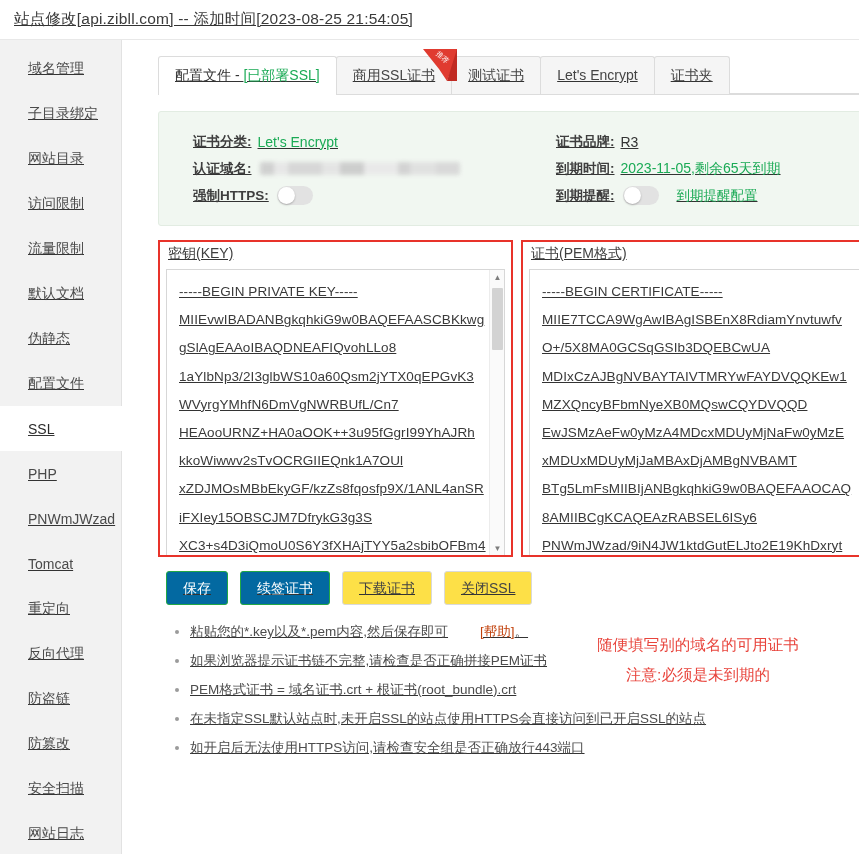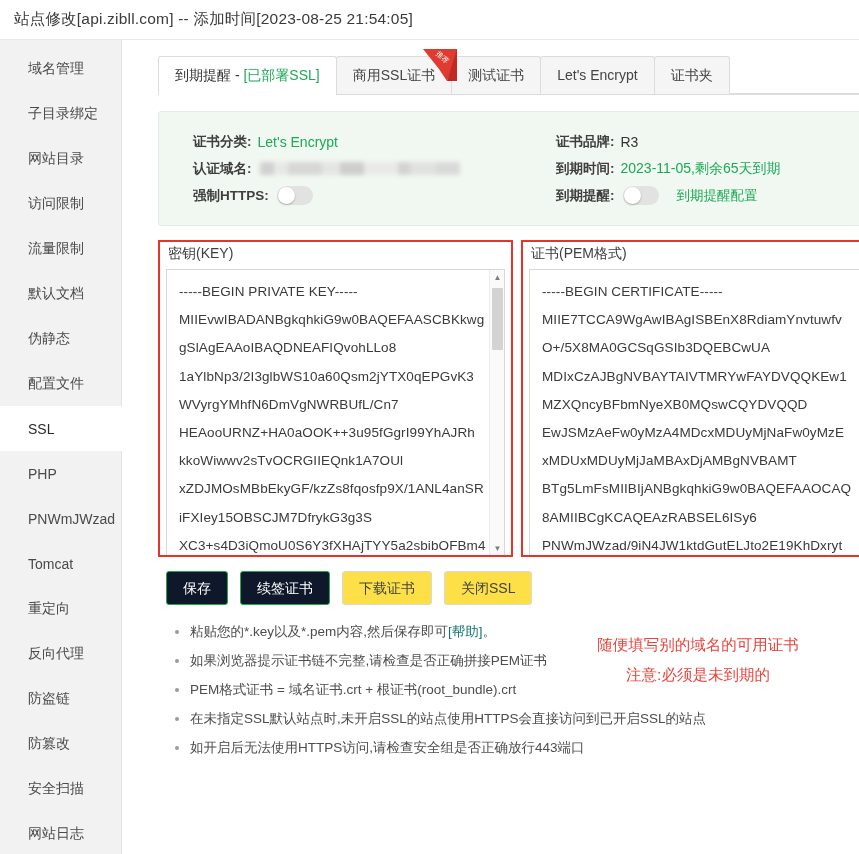--- a/index.html
+++ b/index.html
@@ -4,21 +4,21 @@
 <style>
   * { box-sizing: border-box; }
   html, body {
     margin: 0; padding: 0;
     width: 859px; height: 854px;
     overflow: hidden;
     background: #ffffff;
     font-family: "Liberation Sans", "DejaVu Sans", sans-serif;
     color: #333;
   }
-  #app { position: relative; width: 859px; height: 854px; }
+  #app { position: relative; width: 859px; height: 854px; text-decoration: underline; }
 
   
   .titlebar {
     height: 40px;
     border-bottom: 1px solid #e8e8e8;
     display: flex; align-items: center;
     padding-left: 14px;
     background: #fff;
   }
   .titlebar .ttl {
@@ -188,33 +188,33 @@
   
   .btnrow { display: flex; gap: 12px; margin: 14px 0 0 20px; }
   .btn {
     font-size: 14px;
     padding: 7px 16px;
     border-radius: 3px;
     cursor: pointer;
     line-height: 18px;
     white-space: nowrap;
   }
-  .btn.primary { background: #0f172a; color: #fff; border: 1px solid #23a845; }
+  .btn.primary { background: #0369a1; color: #fff; border: 1px solid #23a845; }
   .btn.ghost { background: #fde047; color: #444; border: 1px solid #d9d9d9; }
 
   
   .notes {
     margin: 18px 0 0 22px;
     font-size: 13.5px; color: #4d4d4d;
     position: relative;
   }
   .notes ul { margin: 0; padding-left: 22px; }
   .notes li { margin-bottom: 11px; line-height: 18px; list-style: disc; }
   .notes li::marker { color: #9b9b9b; }
-  .help { color: #0f766e; cursor: pointer; }
+  .help { color: #c2410c; cursor: pointer; margin-left: 32px; }
 
   .annot {
     position: absolute;
     left: 548px; top: 630px;
     width: 300px;
     text-align: center;
     color: #e8443c;
     font-size: 15.5px;
     line-height: 30px;
     pointer-events: none;
@@ -286,21 +286,21 @@
         </div>
         <div class="side-item">
           <span>网站日志</span>
         </div>
       </div>
 
     <div class="main">
 
       <div class="tabs-wrap">
         <div class="tabs" id="tabbar">
-          <div class="tab active"><span>到期提醒 - </span><span class="deployed">[已部署SSL]</span></div>
+          <div class="tab active"><span>配置文件 - </span><span class="deployed">[已部署SSL]</span></div>
             <div class="tab"><span>商用SSL证书</span><span class="ribbon"><svg width="48" height="48" viewBox="0 0 48 48">
                   <polygon points="6,2 40,2 40,8 30,34 22,22" fill="#e03b30"></polygon>
                   <polygon points="40,2 40,34 30,34" fill="#c02a22"></polygon>
                   <text x="24" y="12" fill="#ffffff" font-size="7" font-family="Liberation Sans, sans-serif" text-anchor="middle" transform="rotate(42 24 12)">推荐</text>
                 </svg></span></div>
             <div class="tab"><span>测试证书</span></div>
             <div class="tab"><span>Let's Encrypt</span></div>
             <div class="tab"><span>证书夹</span></div>
             <div class="tab-filler"></div>
         </div>

